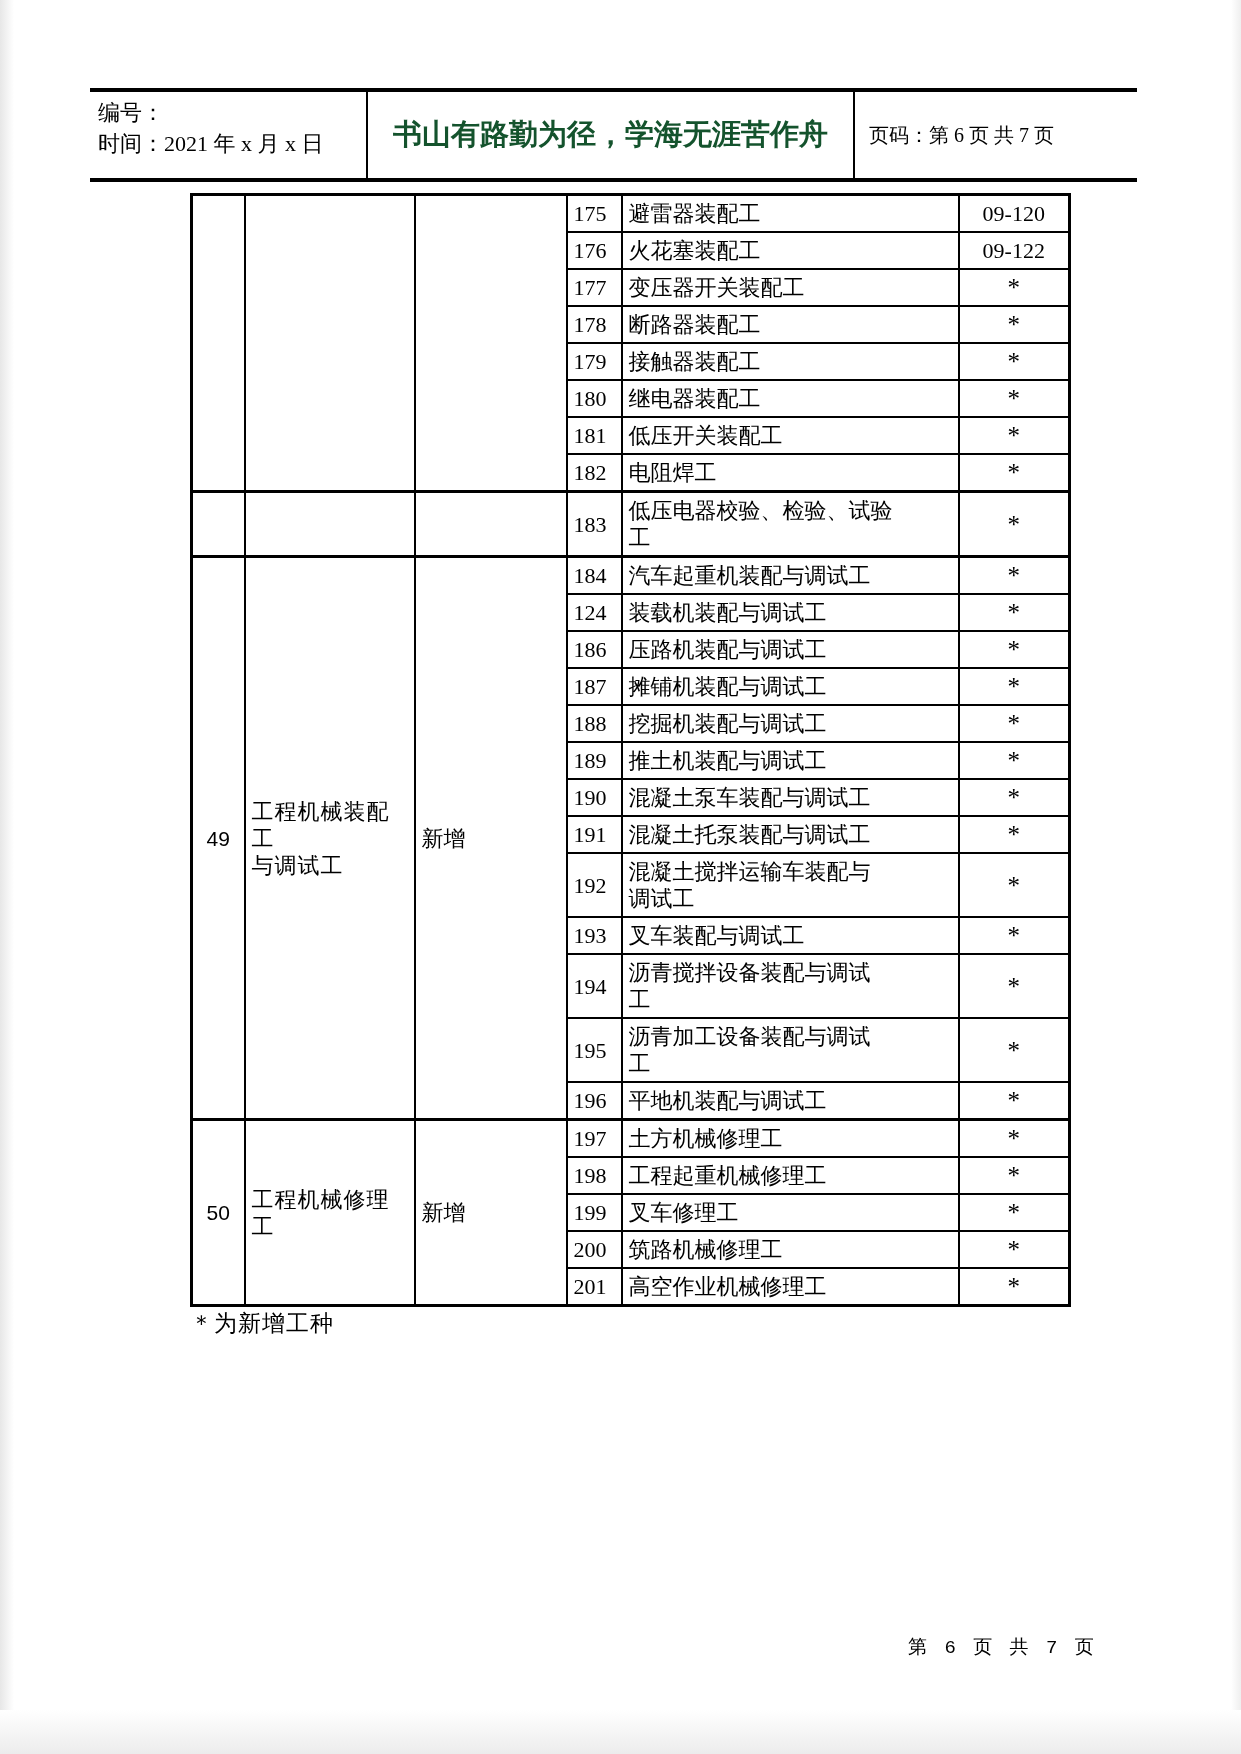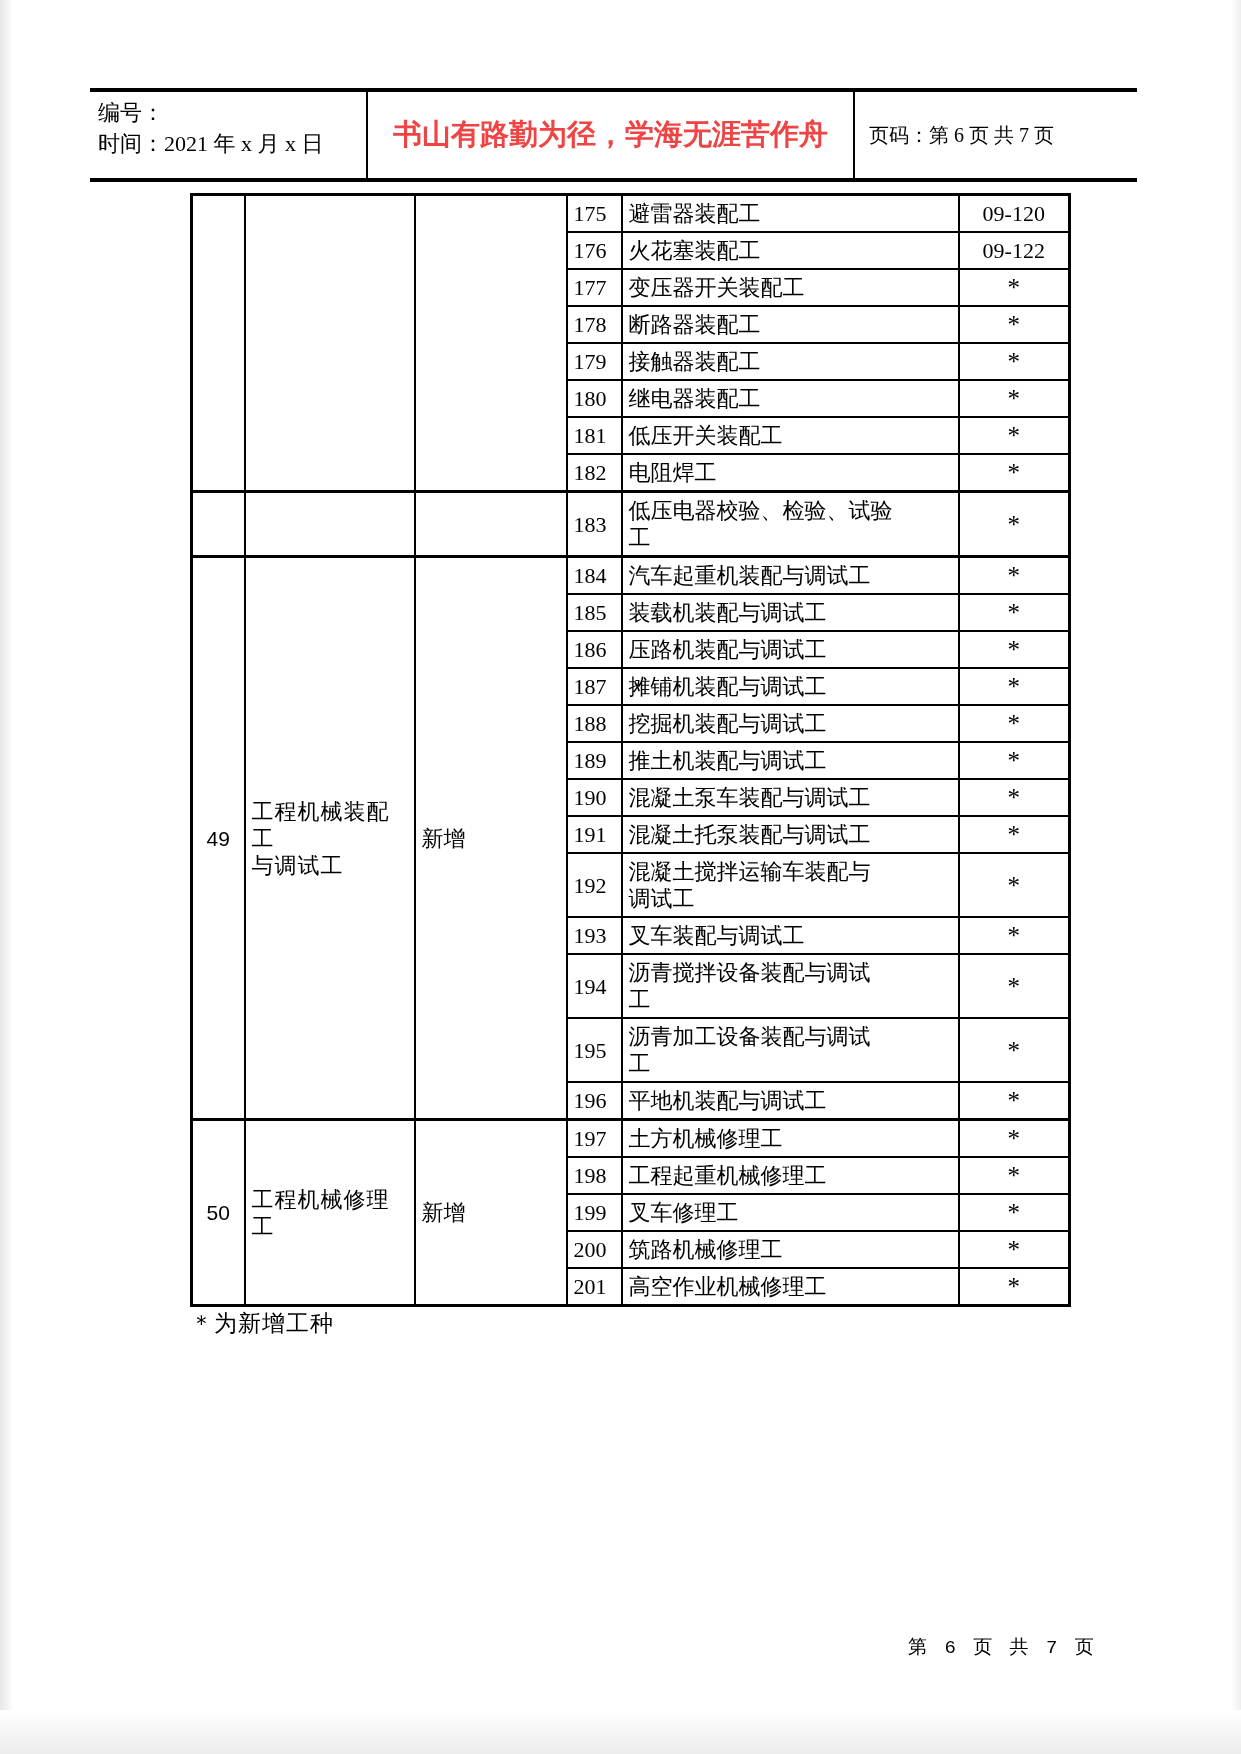--- a/index.html
+++ b/index.html
@@ -85,21 +85,21 @@
 <div class="edge-left"></div>
 <div class="edge-right"></div>
 <div class="edge-bottom"></div>
 
 <div class="header-band">
   <div class="h-cell-left">
     <div>编号：</div>
     <div>时间：2021 年 x 月 x 日</div>
   </div>
   <div class="h-cell-mid">
-    <span class="slogan" style="color: #ef4444;">书山有路勤为径，学海无涯苦作舟</span>
+    <span class="slogan" style="color: #14532d;">书山有路勤为径，学海无涯苦作舟</span>
   </div>
   <div class="h-cell-right">
     <span>页码：第 6 页 共 7 页</span>
   </div>
 </div>
 
 <table class="occ-table">
   <colgroup>
     <col style="width:53px">
     <col style="width:170px">
@@ -164,21 +164,21 @@
       <tr class="group-start">
         <td rowspan="13" class="cell-seq">49</td>
         <td rowspan="13" class="cell-category">工程机械装配工
 与调试工</td>
         <td rowspan="13" class="cell-status">新增</td>
         <td class="cell-no">184</td>
         <td class="cell-name">汽车起重机装配与调试工</td>
         <td class="cell-code star">*</td>
       </tr>
       <tr>
-        <td class="cell-no">185</td>
+        <td class="cell-no">124</td>
         <td class="cell-name">装载机装配与调试工</td>
         <td class="cell-code star">*</td>
       </tr>
       <tr>
         <td class="cell-no">186</td>
         <td class="cell-name">压路机装配与调试工</td>
         <td class="cell-code star">*</td>
       </tr>
       <tr>
         <td class="cell-no">187</td>

